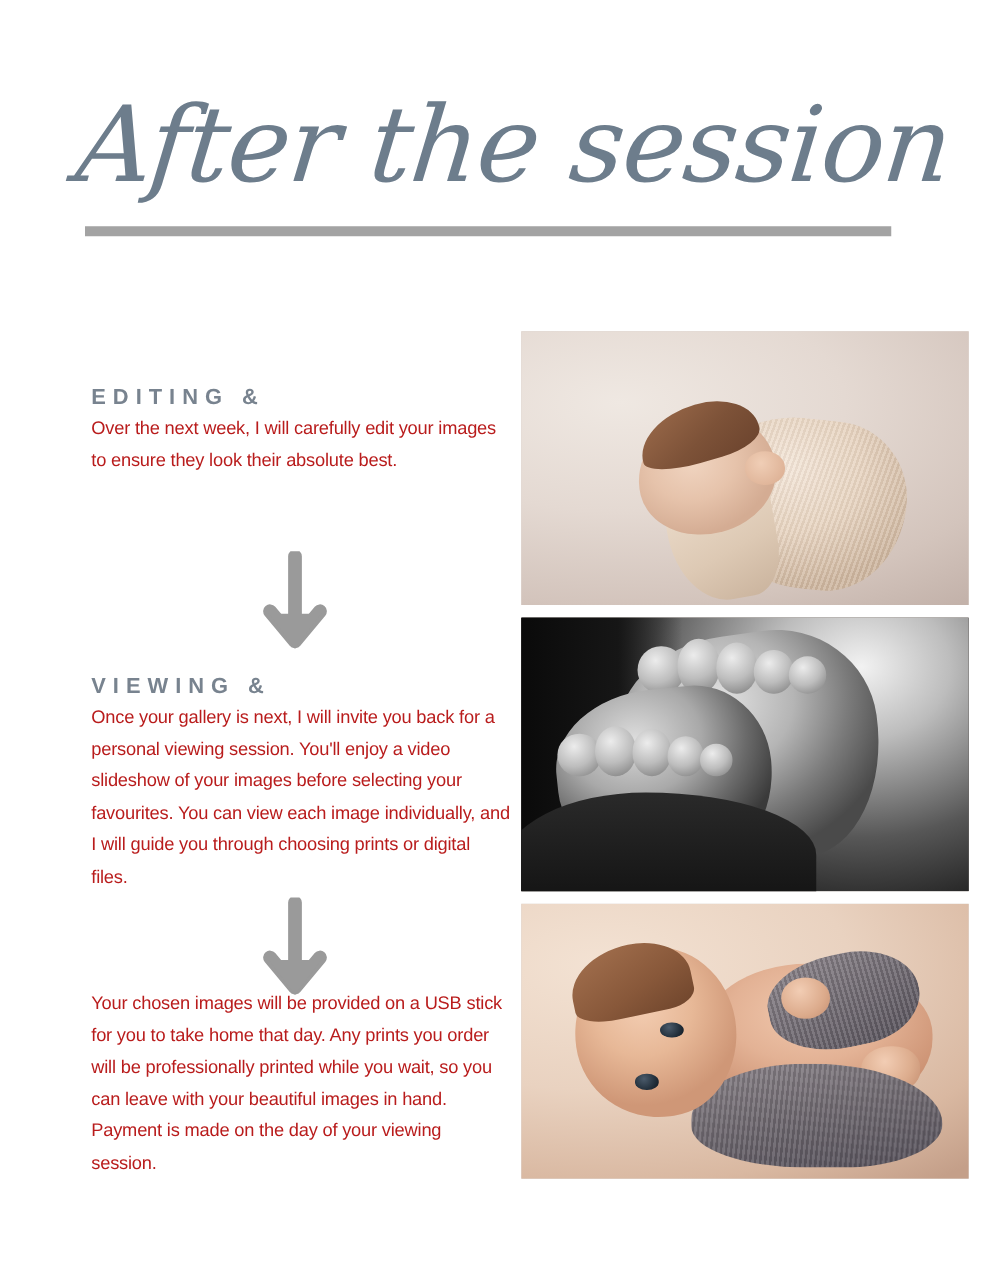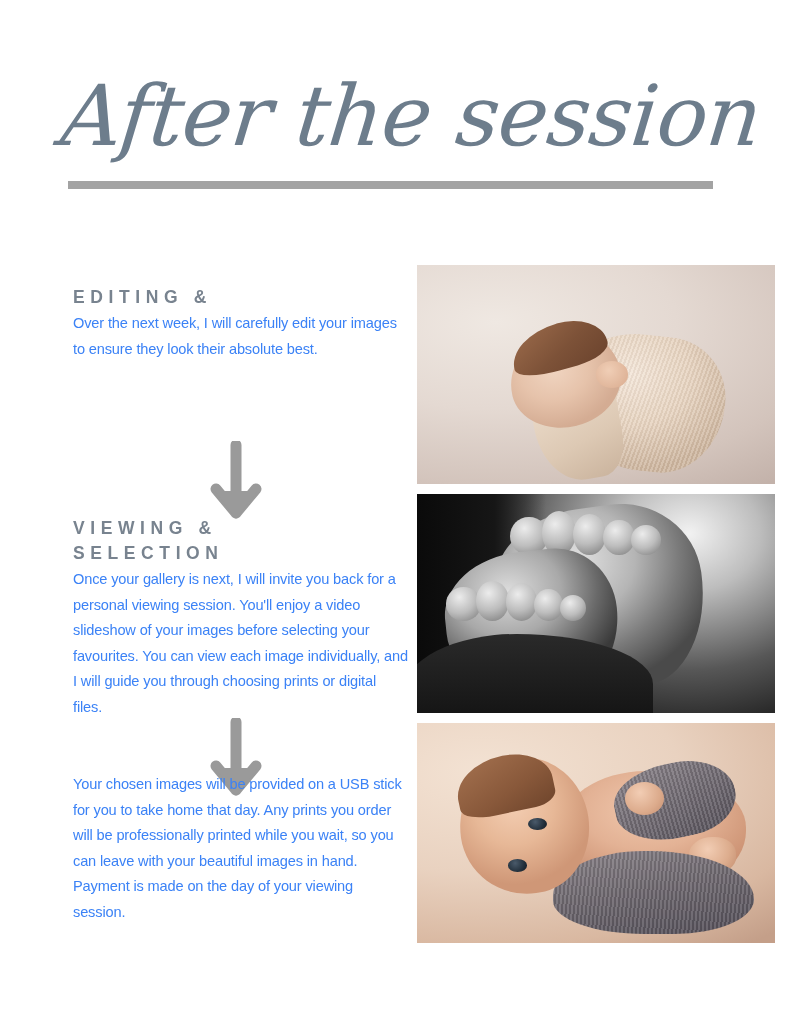--- a/index.html
+++ b/index.html
@@ -91,27 +91,28 @@
 
   .section-heading {
     font-family: "Liberation Sans", sans-serif;
     font-size: 17.5px;
     font-weight: 700;
     letter-spacing: 5.6px;
     line-height: 25px;
     color: #78838f;
     text-transform: uppercase;
     margin-bottom: 1px;
+    margin-top: 20px;
   }
 
   .section-body {
     font-family: "Liberation Sans", sans-serif;
     font-size: 14.6px;
     line-height: 25.5px;
-    color: #3b82f6;
+    color: #b91c1c;
     letter-spacing: -0.15px;
   }
 
   
   .arrow {
     position: absolute;
     width: 56px;
     height: 84px;
   }
 
@@ -319,21 +320,20 @@
       <div class="arrow arrow-1">
         <svg viewBox="0 0 56 84" width="56" height="84" aria-hidden="true">
           <path d="M28 4 L28 56 M28 72 L8 48 M28 72 L48 48" fill="none" stroke="#9a9a9a" stroke-width="11" stroke-linecap="round" stroke-linejoin="round"></path>
           <path d="M28 78 L7 50 L49 50 Z" fill="#9a9a9a"></path>
         </svg>
       </div>
 
       <div class="section section-2">
         <div class="section-heading">
           <div>VIEWING &amp;</div>
-          <div>SELECTION</div>
         </div>
         <p class="section-body">Once your gallery is next, I will invite you back for a personal viewing session. You'll enjoy a video slideshow of your images before selecting your favourites. You can view each image individually, and I will guide you through choosing prints or digital files.</p>
       </div>
 
       <div class="arrow arrow-2">
         <svg viewBox="0 0 56 84" width="56" height="84" aria-hidden="true">
           <path d="M28 4 L28 56 M28 72 L8 48 M28 72 L48 48" fill="none" stroke="#9a9a9a" stroke-width="11" stroke-linecap="round" stroke-linejoin="round"></path>
           <path d="M28 78 L7 50 L49 50 Z" fill="#9a9a9a"></path>
         </svg>
       </div>

